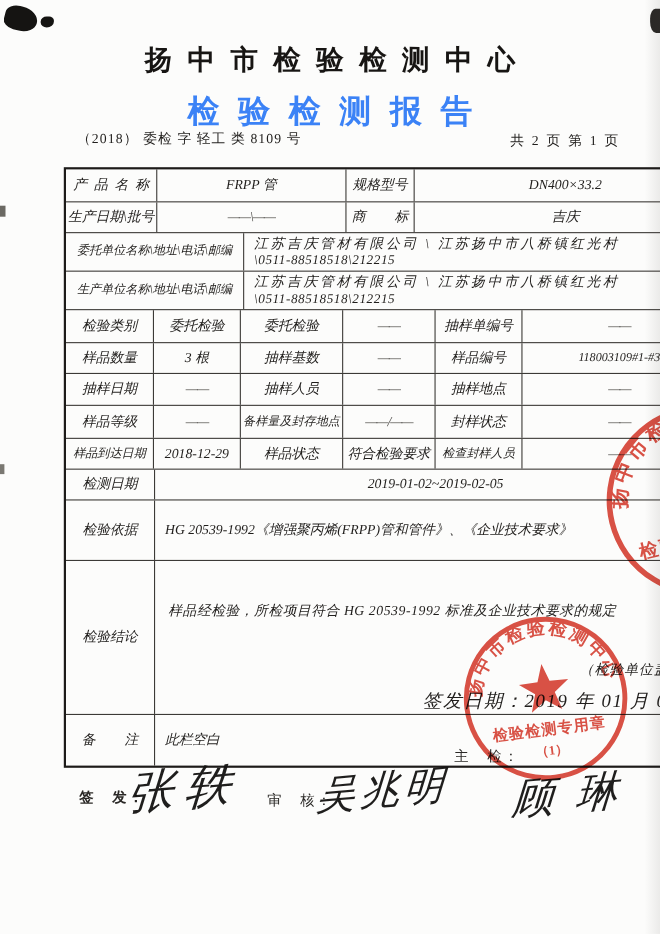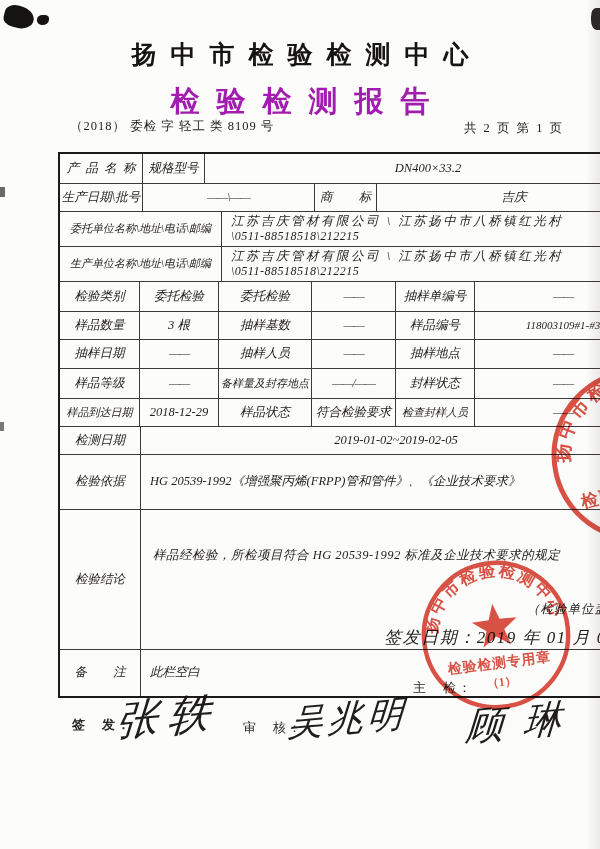--- a/index.html
+++ b/index.html
@@ -4,21 +4,21 @@
 <style>
   html,body{margin:0;padding:0;}
   body{width:600px;height:849px;position:relative;overflow:hidden;
        background:#fcfcfb;font-family:"Liberation Serif","DejaVu Serif",serif;
        color:#201e1c;}
   .abs{position:absolute;}
   
   .org-title{top:38px;left:0;width:100%;text-align:center;font-size:25px;font-weight:700;
              letter-spacing:14px;text-indent:14px;color:#171513;}
   .report-title{top:82px;left:0;width:100%;text-align:center;font-size:29px;font-weight:700;
-             letter-spacing:17px;text-indent:17px;color:#a21caf;}
+             letter-spacing:17px;text-indent:17px;color:#3b82f6;}
   .report-no{top:118px;left:70px;font-size:12.5px;letter-spacing:1px;font-family:Liberation Serif, serif;}
   .page-info{top:120px;right:36px;font-size:12.5px;letter-spacing:2px;}
   
   .rpt-table{left:58px;top:152px;width:595px;border:2px solid #1d1b19;box-sizing:border-box;
              background:transparent;font-style:italic;}
   .tr{display:flex;border-bottom:1px solid #3c3a37;box-sizing:border-box;}
   .tr:last-child{border-bottom:none;}
   .td{display:flex;align-items:center;justify-content:center;box-sizing:border-box;
       border-right:1px solid #3c3a37;font-size:12.5px;text-align:center;
       overflow:hidden;line-height:1.25;}
@@ -73,20 +73,21 @@
 <div class="abs report-title">检验检测报告</div>
 <div class="abs report-no">（2018） 委检 字 轻工 类 8109 号</div>
 <div class="abs page-info">共 2 页 第 1 页</div>
 
 <div class="abs rpt-table">
 
   <div class="tr h30">
     <div class="td w83">
         <span class="sp-sm">产品名称</span>
       </div>
+    <div class="td w172">FRPP 管</div>
     <div class="td w62">规格型号</div>
     <div class="td fx">DN400×33.2</div>
   </div>
 
   <div class="tr h28">
     <div class="td w83">生产日期\批号</div>
     <div class="td w172 dash">——\——</div>
     <div class="td w62">
         <span class="sp-wide">商标</span>
       </div>

